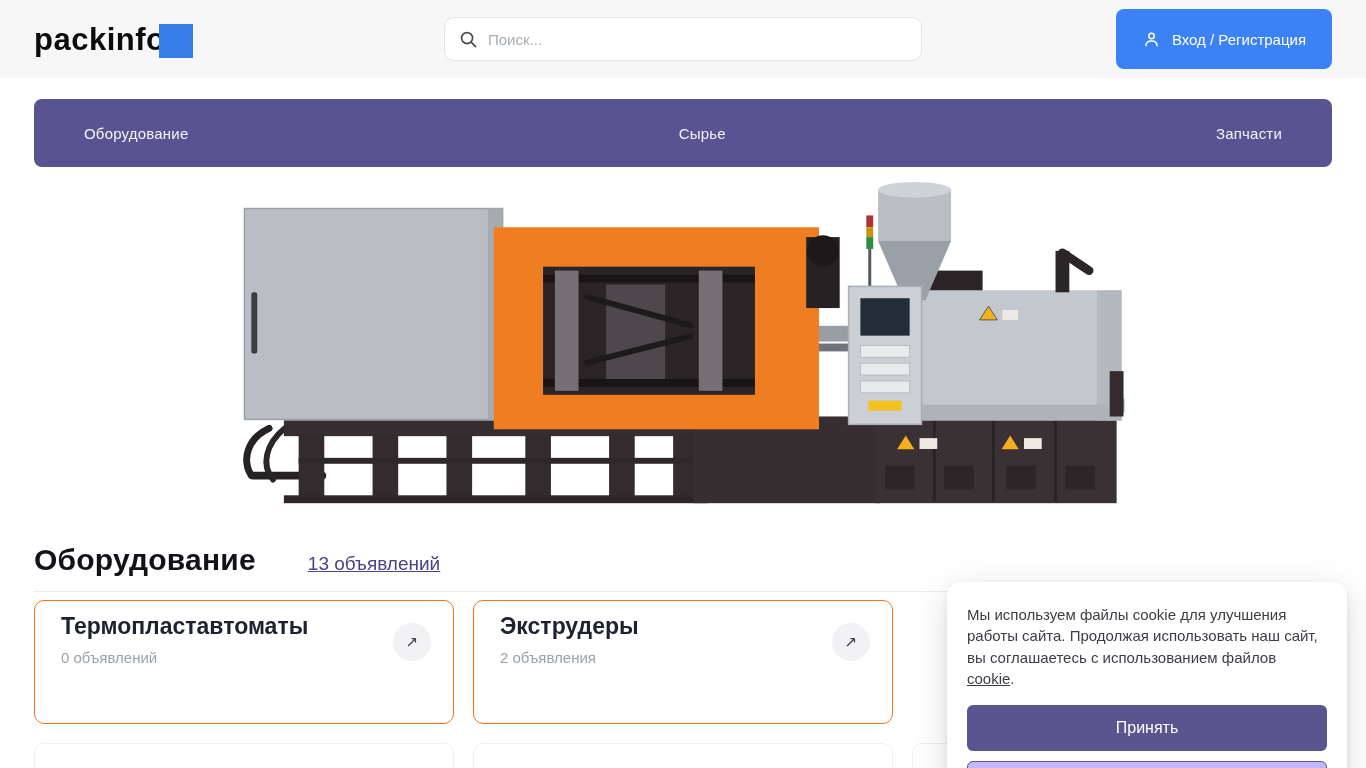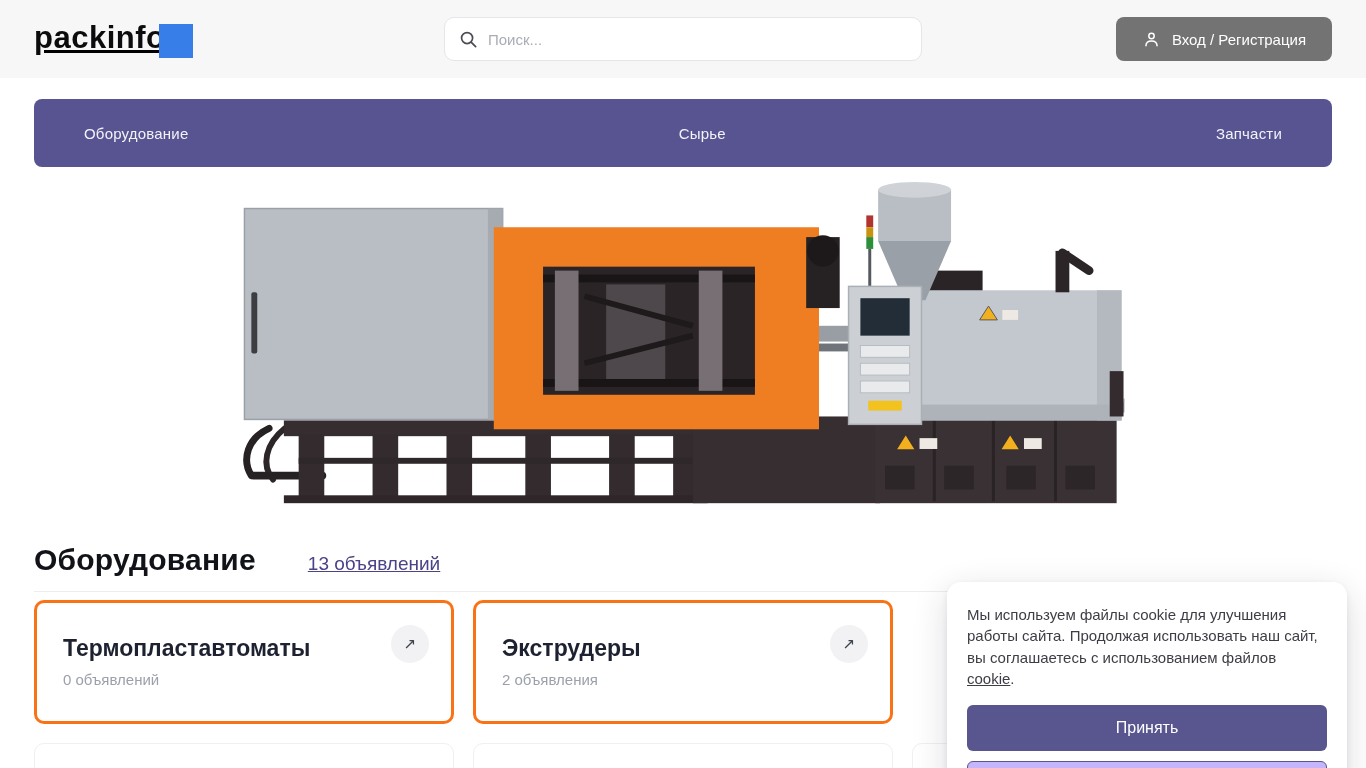--- a/index.html
+++ b/index.html
@@ -2,31 +2,31 @@
 <html><head>
 <meta charset="utf-8">
 <style>
   * { margin:0; padding:0; box-sizing:border-box; }
   html,body { width:1366px; height:768px; overflow:hidden; background:#ffffff;
               font-family:"Liberation Sans","DejaVu Sans",sans-serif; }
 
   
   .header { height:78px; background:#f7f7f8; display:flex; align-items:center;
             padding:0 34px; position:relative; }
-  .logo { display:flex; align-items:flex-start; cursor:pointer;text-decoration:underline; }
+  .logo { display:flex; align-items:flex-end; cursor:pointer; }
   .logo-text { font-size:31px; font-weight:800; letter-spacing:.5px; color:#0c0c0e; }
   .logo-square { width:34px; height:34px; background:#377ee8; margin-left:-6px; margin-top:4px; }
   .search-wrap { position:absolute; left:50%; transform:translateX(-50%);
                  width:478px; height:44px; background:#ffffff; border:1px solid #e4e6ea;
                  border-radius:10px; display:flex; align-items:center; padding:0 14px; }
   .search-wrap svg { flex:0 0 auto; }
   .search-input { border:none; outline:none; flex:1; margin-left:10px; font-size:15px;
                   color:#30323a; background:transparent; font-family:inherit; }
   .search-input::placeholder { color:#a8adb5; }
-  .login-btn { margin-left:auto; width:216px; height:44px; background:#737373; color:#fff;
+  .login-btn { margin-left:auto; width:216px; height:60px; background:#3b82f6; color:#fff;
                border:none; border-radius:8px; font-size:15px; display:flex; align-items:center;
                justify-content:center; gap:11px; cursor:pointer; font-family:inherit; }
 
   
   .nav { margin:21px 34px 0; height:68px; background:#575491; border-radius:8px;
          display:flex; align-items:center; justify-content:space-between; padding:0 50px; }
   .nav-item { color:#f3f2f8; font-size:15px; letter-spacing:.2px; cursor:pointer; }
 
   
   .hero { height:346px; margin-top:6px; display:flex; justify-content:center; align-items:center; }
@@ -39,21 +39,21 @@
 
   
   .cards { margin:8px 34px 0; display:grid; grid-template-columns:repeat(3,1fr); gap:19px; }
   .card { height:124px; border-radius:10px; }
   .card-publish { background:#5c5a97; display:flex; align-items:flex-start; gap:18px;
                   padding:24px 26px; cursor:pointer; }
   .bolt-box { width:44px; height:44px; border-radius:10px; background:rgba(255,255,255,.14);
               display:flex; align-items:center; justify-content:center; flex:0 0 auto; }
   .publish-title { font-size:22px; font-weight:700; color:#ffffff; margin-top:2px; }
   .publish-sub { font-size:15px; color:#bdb9da; margin-top:8px; max-width:290px; line-height:1.3; }
-  .card-cat { background:#ffffff; border:3px solid #f97316; padding:32px 26px; position:relative; cursor:pointer; }
+  .card-cat { background:#ffffff; border:1px solid #f97316; padding:12px 26px; position:relative; cursor:pointer; }
   .cat-title { font-size:23px; font-weight:700; color:#1d2130; }
   .cat-count { font-size:15px; color:#9ba0aa; margin-top:9px; }
   .cat-arrow { position:absolute; top:22px; right:22px; width:38px; height:38px; border-radius:50%;
                background:#f2f2f4; border:none; color:#3f444c; font-size:15px; display:flex;
                align-items:center; justify-content:center; cursor:pointer; font-family:inherit; }
 
   .cards-row2 { margin:19px 34px 0; display:grid; grid-template-columns:repeat(3,1fr); gap:19px; }
   .card-stub { height:60px; background:#fff; border:1px solid #f0f0f3; border-radius:10px; cursor:pointer; }
 
   

